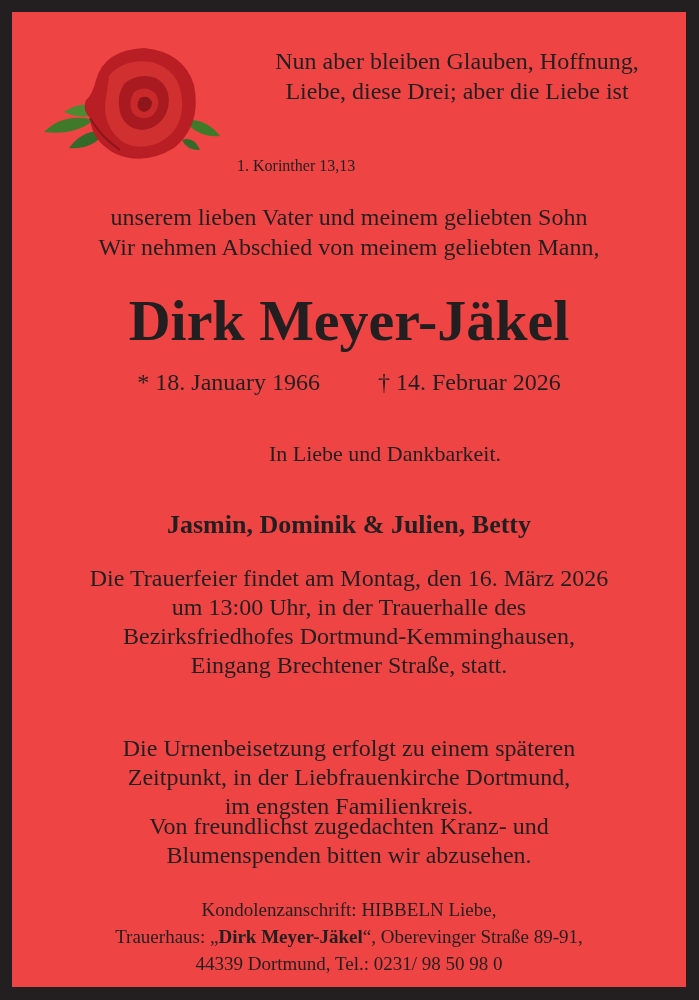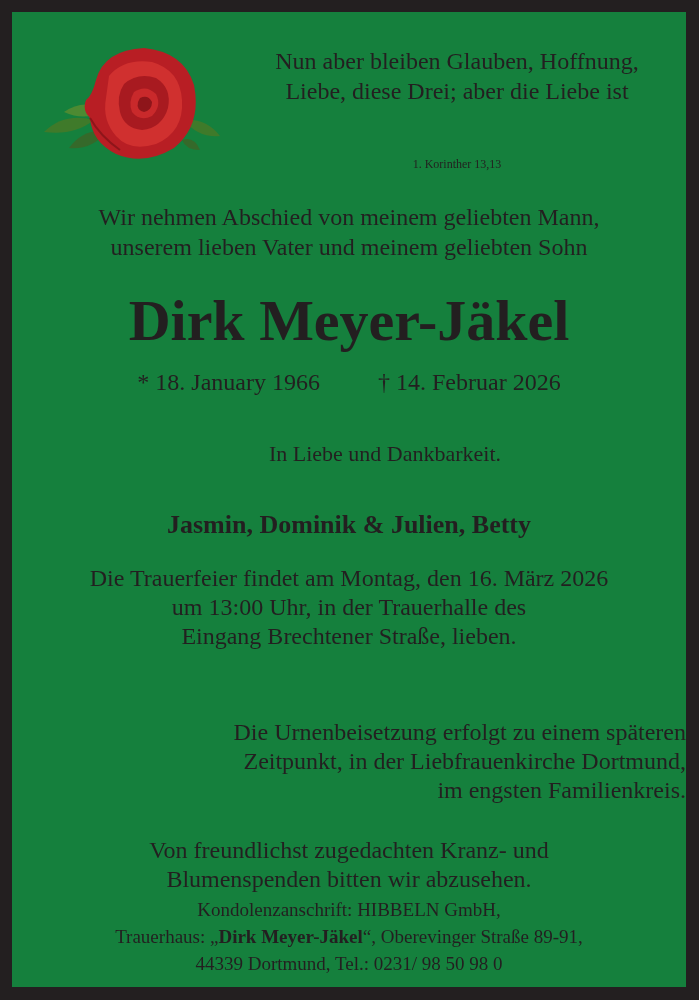--- a/index.html
+++ b/index.html
@@ -8,64 +8,64 @@
     background: #231f20;
     font-family: "DejaVu Serif", "Liberation Serif", serif;
     color: #231f20;
     position: relative;
     overflow: hidden;
   }
   .card {
     position: absolute;
     left: 12px; top: 12px;
     width: 674px; height: 975px;
-    background: #15803d;
+    background: #ef4444;
   }
   .rose {
     position: absolute;
     left: 22px; top: 28px;
     width: 190px; height: 125px;
   }
   .quote {
     position: absolute;
     left: 225px; top: 34px;
     width: 440px;
     text-align: center;
     font-family: "Liberation Serif", serif;
     font-size: 24px;
     line-height: 30px;
   }
   .quote .line { display: block; }
   .quote-src {
     position: absolute;
     left: 225px; top: 145px;
     width: 440px;
-    text-align: center;
+    text-align: left;
     font-family: "Liberation Serif", serif;
-    font-size: 12px;
+    font-size: 16px;
   }
   .block {
     position: absolute;
     left: 0; width: 674px;
     text-align: center;
     font-family: "Liberation Serif", serif;
   }
   .intro { top: 190px; font-size: 24px; line-height: 30px; }
   .name {
     top: 274px;
     font-size: 58px; font-weight: bold; line-height: 70px;
     letter-spacing: 0px;
   }
   .dates { top: 355px; font-size: 24px; line-height: 30px; }
   .dates span { display: inline-block; margin: 0 26px; }
   .thanks { top: 428px; font-size: 22px; line-height: 28px; padding-left: 36px; }
   .family { top: 496px; font-size: 26px; line-height: 34px; font-weight: bold; }
   .funeral { top: 552px; font-size: 24px; line-height: 29px; }
-  .urn { top: 706px; font-size: 24px; line-height: 29px; text-align: right; }
-  .flowers { top: 800px; font-size: 24px; line-height: 29px; margin-top: 24px; }
+  .urn { top: 722px; font-size: 24px; line-height: 29px; }
+  .flowers { top: 800px; font-size: 24px; line-height: 29px; }
   .contact { top: 884px; font-size: 19px; line-height: 27px; }
   .line { display: block; }
   b { font-weight: bold; }
 </style>
 </head>
 <body>
 
 <div class="card">
 
   <svg class="rose" viewBox="0 0 190 125">
@@ -85,51 +85,52 @@
     <path d="M56 78 Q66 96 86 110" stroke="#8e151a" stroke-width="2" fill="none"></path>
   </svg>
 
   <div class="quote">
     <span class="line">Nun aber bleiben Glauben, Hoffnung,</span>
     <span class="line">Liebe, diese Drei; aber die Liebe ist</span>
   </div>
   <div class="quote-src">1. Korinther 13,13</div>
 
   <div class="block intro">
+    <span class="line">unserem lieben Vater und meinem geliebten Sohn</span>
     <span class="line">Wir nehmen Abschied von meinem geliebten Mann,</span>
-    <span class="line">unserem lieben Vater und meinem geliebten Sohn</span>
   </div>
 
   <div class="block name">Dirk Meyer-Jäkel</div>
 
   <div class="block dates">
     <span>* 18. January 1966</span>
     <span>† 14. Februar 2026</span>
   </div>
 
   <div class="block thanks">In Liebe und Dankbarkeit.</div>
 
   <div class="block family">Jasmin, Dominik &amp; Julien, Betty</div>
 
   <div class="block funeral">
     <span class="line">Die Trauerfeier findet am Montag, den 16. März 2026</span>
     <span class="line">um 13:00 Uhr, in der Trauerhalle des</span>
-    <span class="line">Eingang Brechtener Straße, lieben.</span>
+    <span class="line">Bezirksfriedhofes Dortmund-Kemminghausen,</span>
+    <span class="line">Eingang Brechtener Straße, statt.</span>
   </div>
 
   <div class="block urn">
     <span class="line">Die Urnenbeisetzung erfolgt zu einem späteren</span>
     <span class="line">Zeitpunkt, in der Liebfrauenkirche Dortmund,</span>
     <span class="line">im engsten Familienkreis.</span>
   </div>
 
   <div class="block flowers">
     <span class="line">Von freundlichst zugedachten Kranz- und</span>
     <span class="line">Blumenspenden bitten wir abzusehen.</span>
   </div>
 
   <div class="block contact">
-    <span class="line">Kondolenzanschrift: HIBBELN GmbH,</span>
+    <span class="line">Kondolenzanschrift: HIBBELN Liebe,</span>
     <span class="line"><span>Trauerhaus: „</span><b>Dirk Meyer-Jäkel</b><span>“, Oberevinger Straße 89-91,</span></span>
     <span class="line">44339 Dortmund, Tel.: 0231/ 98 50 98 0</span>
   </div>
 
 </div>
 
 </body></html>

